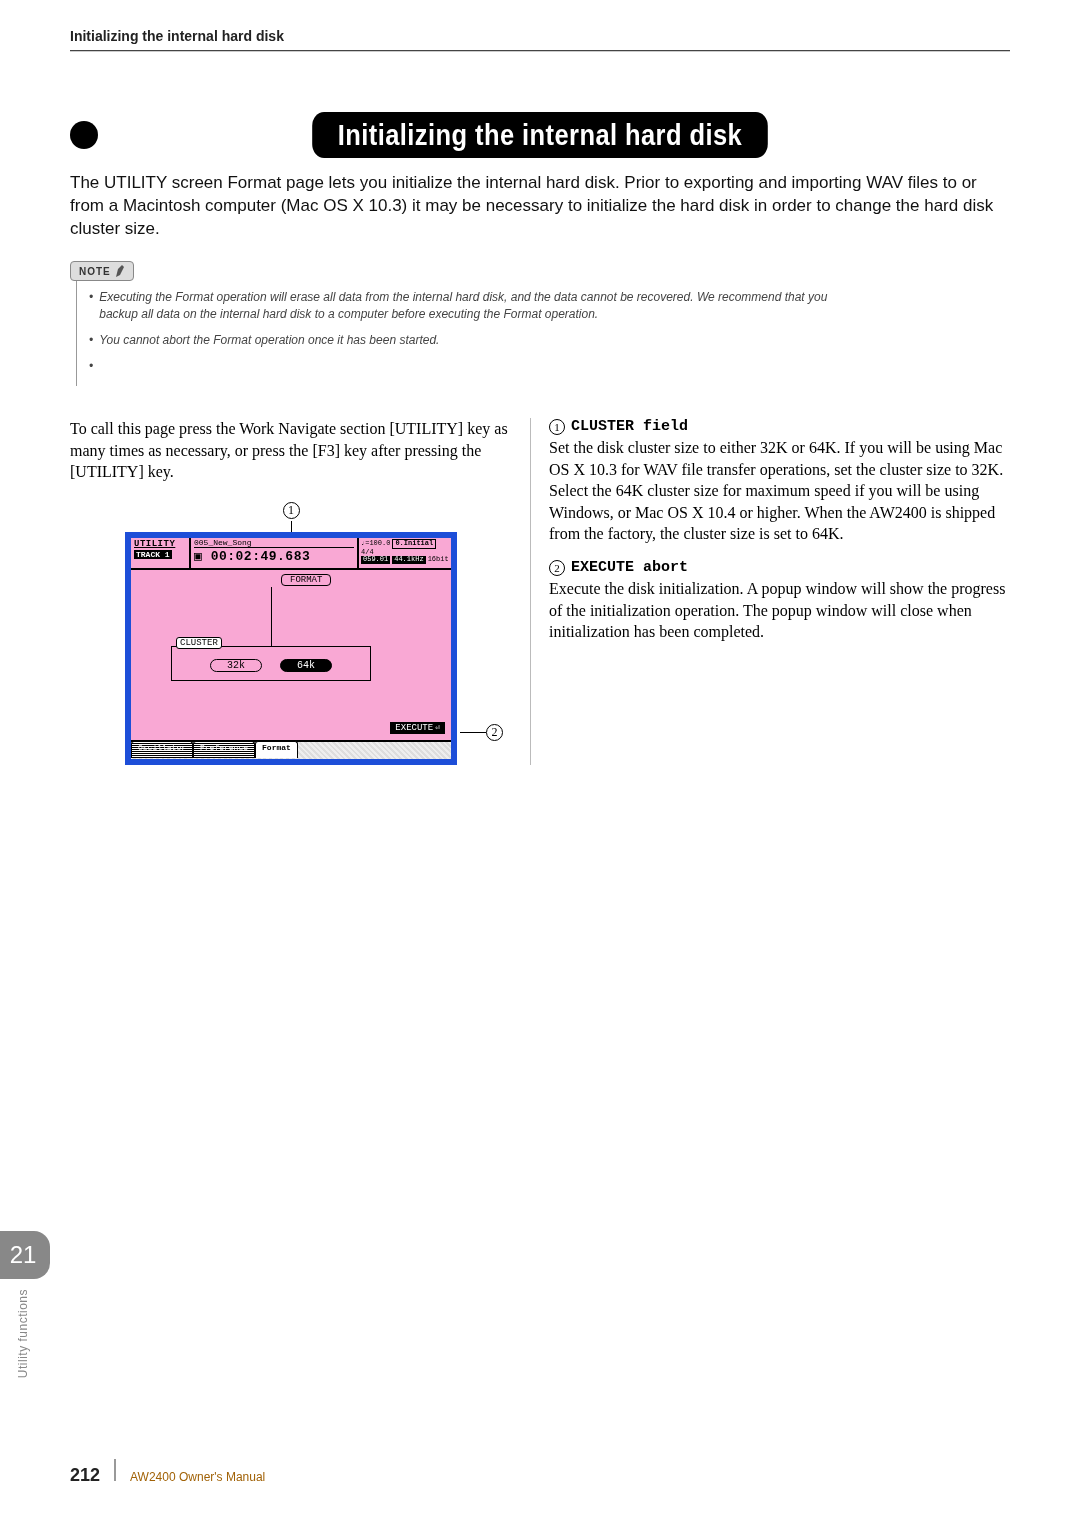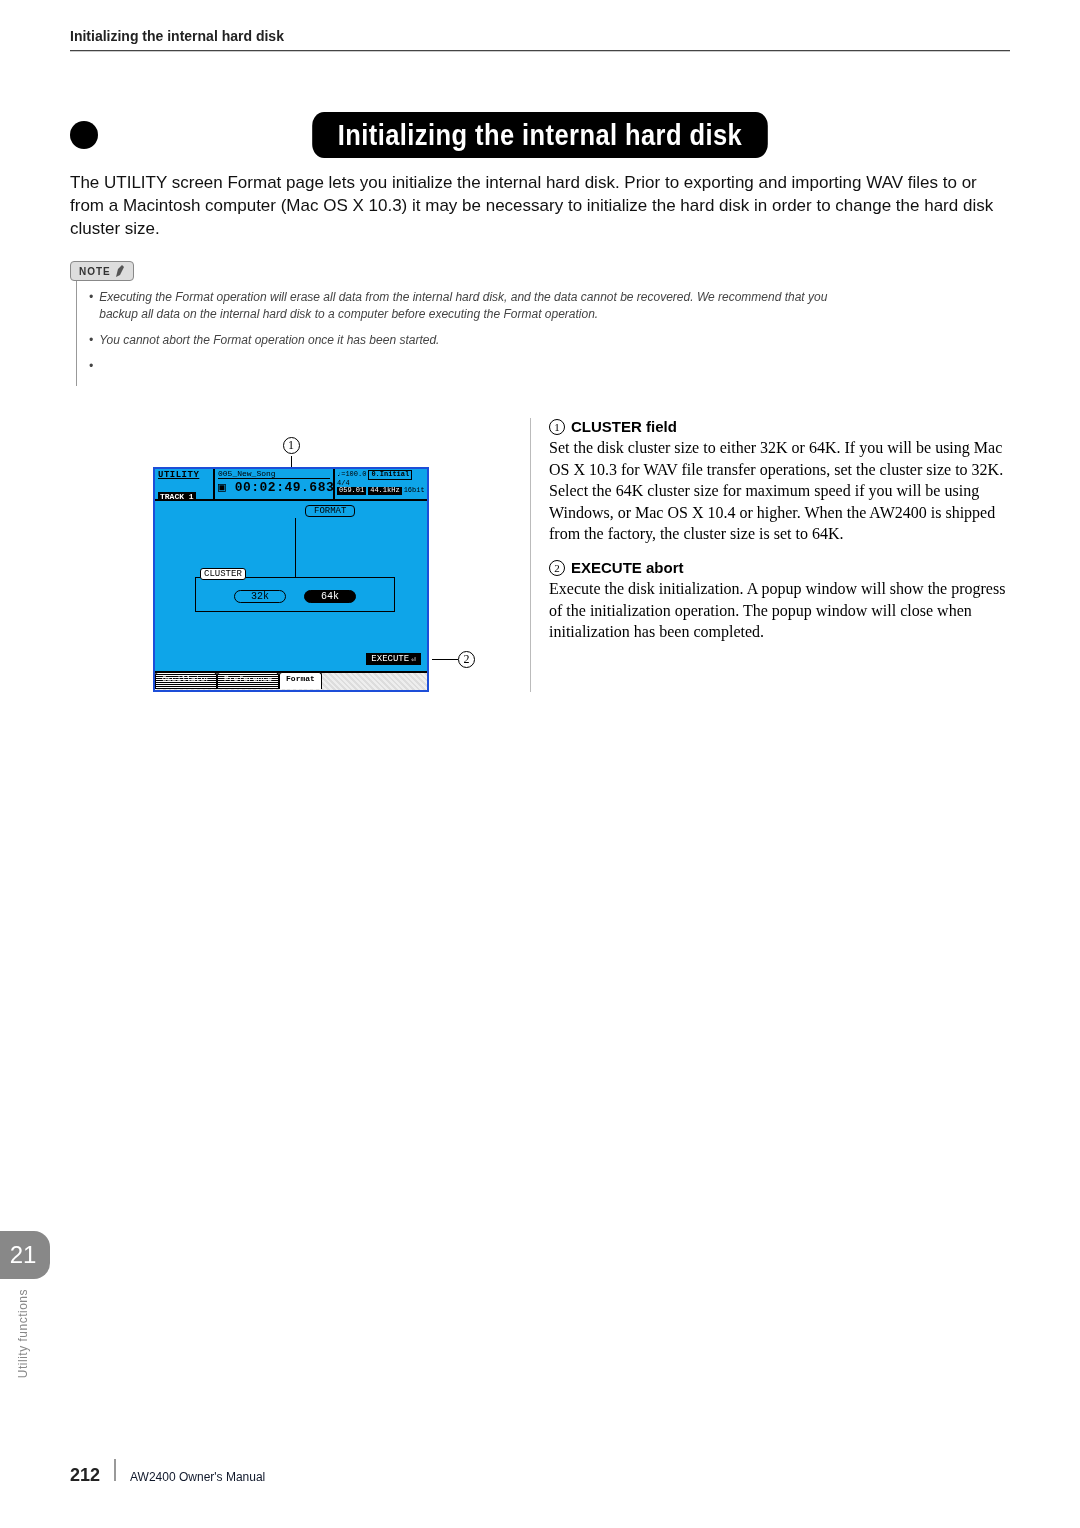--- a/index.html
+++ b/index.html
@@ -124,40 +124,40 @@
   }
   .callout-1 {
     font-size: 15px;
     margin-bottom: 2px;
   }
   .leader-top {
     width: 1px; height: 12px; background: #000;
     margin: 0 auto -1px auto;
   }
   .screen {
-    width: 276px;
-    border: 2px solid #1d4ed8;
-    background: #0ea5e9;
+    width: 332px;
+    border: 6px solid #1d4ed8;
+    background: #f9a8d4;
     font-family: "Courier New", monospace;
     font-size: 10px;
     position: relative;
     text-align: left;
   }
   .screen-top {
     border-bottom: 2px solid #000;
     display: flex;
     height: 32px;
   }
   .screen-top-left {
     flex: 0 0 60px;
     border-right: 2px solid #000;
     padding: 1px 3px;
   }
   .util-label { font-weight: bold; font-size: 9px; text-decoration: underline; letter-spacing: 0.5px; display:block; }
-  .track-label { background:#000; color:#fff; font-size:8px; font-weight:bold; padding: 0 2px; display:inline-block; margin-top:12px; }
+  .track-label { background:#000; color:#fff; font-size:8px; font-weight:bold; padding: 0 2px; display:inline-block; margin-top:1px; }
   .screen-top-mid {
     flex: 1;
     border-right: 2px solid #000;
     padding: 0 3px;
     overflow: hidden;
   }
   .song-line { font-size: 8px; border-bottom: 1px solid #000; white-space: nowrap; }
   .time-line { font-size: 13px; font-weight: bold; letter-spacing: 0.5px; white-space: nowrap; }
   .screen-top-right {
     flex: 0 0 92px;
@@ -273,21 +273,21 @@
     font-size: 12px;
   }
   .item-head {
     display: flex;
     align-items: center;
     gap: 6px;
     margin-bottom: 2px;
   }
   .item-head .circ-num { width:16px; height:16px; font-size: 11px; }
   .item-head .ih-title {
-    font-family: Liberation Sans, sans-serif;
+    font-family: Liberation Mono, monospace;
     font-weight: bold;
     font-size: 15px;
   }
   .cluster-desc, .exec-desc { font-size: 16px; line-height: 1.35; margin-bottom: 14px; }
 
   .side-tab {
     position: absolute;
     left: 0;
     bottom: 150px;
     width: 46px;
@@ -322,21 +322,21 @@
     bottom: 42px;
     display: flex;
     align-items: baseline;
     gap: 14px;
     font-family: Arial, sans-serif;
   }
   .page-num { font-weight: bold; font-size: 18px; color: #222; }
   .footer-rule {
     width: 2px; height: 22px; background:#999;
   }
-  .manual-name { font-size: 12px; color: #0f172a; }
+  .manual-name { font-size: 12px; color: #a16207; }
 </style>
 </head>
 <body>
 
 <div class="header-region">
   <div class="breadcrumb">Initializing the internal hard disk</div>
   <hr class="header-rule">
 </div>
 
 <div class="content">
@@ -364,20 +364,21 @@
           <span>You cannot abort the Format operation once it has been started.</span>
         </div>
       <div class="note-item">
           <span class="bullet">•</span>
         </div>
     </div>
   </div>
 
   <div class="columns">
     <div class="col-left">
+      <p class="body-text">To call this page press the Work Navigate section [UTILITY] key as many times as necessary, or press the [F3] key after pressing the [UTILITY] key.</p>
 
       <div class="figure">
         <div class="figure-inner">
           <div class="callout-1"><span class="circ-num">1</span></div>
           <div class="leader-top"></div>
 
           <div class="screen">
             <div class="screen-top">
               <div class="screen-top-left">
                 <span class="util-label">UTILITY</span>

